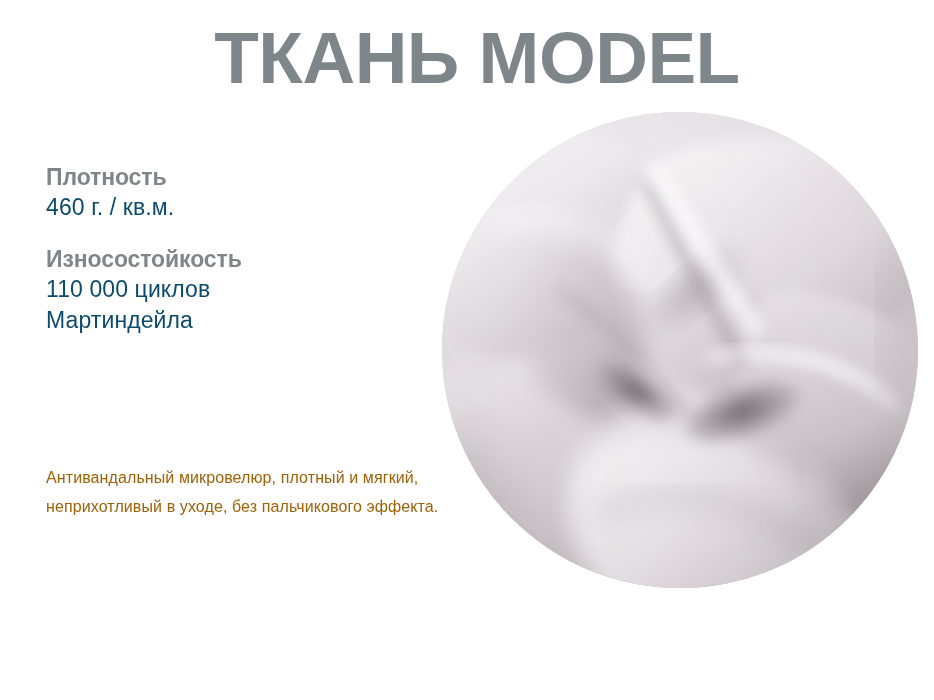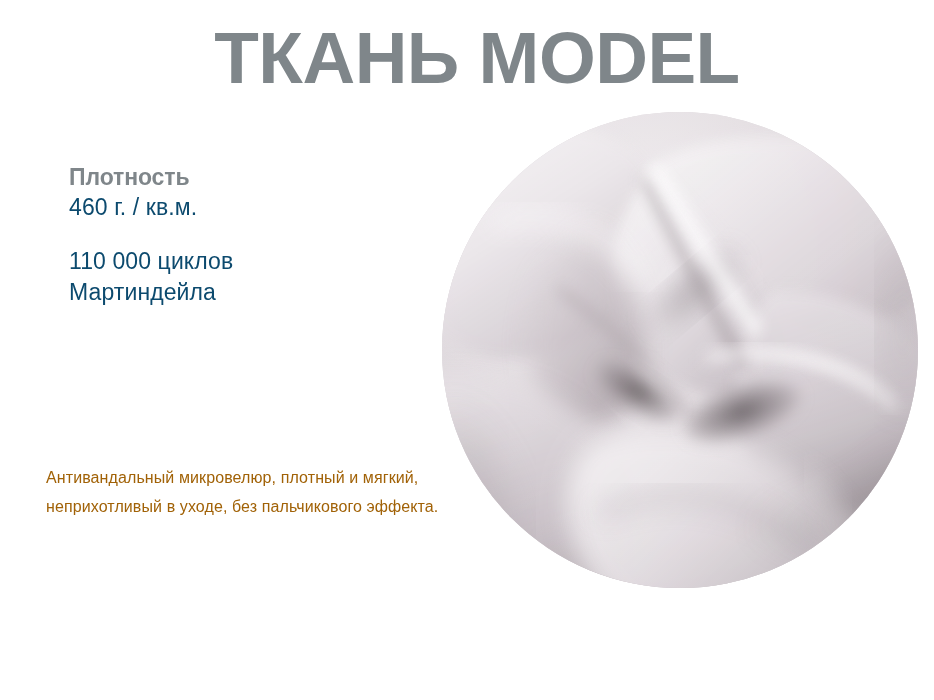--- a/index.html
+++ b/index.html
@@ -42,21 +42,20 @@
   
   .specs {
     position: absolute;
     left: 46px;
     top: 164px;
     width: 400px;
   }
 
   .spec-block {
     margin-bottom: 24px;
-    margin-left: 23px;
   }
 
   .spec-label {
     font-size: 23px;
     font-weight: bold;
     color: #7f868a;
     line-height: 1.20;
     letter-spacing: -0.1px;
   }
 
@@ -107,20 +106,21 @@
 
   <div class="specs">
 
     <div class="spec-block">
       <div class="spec-label">Плотность</div>
       <div class="spec-value">460 г. / кв.м.</div>
     </div>
 
 
     <div class="spec-block">
+      <div class="spec-label">Износостойкость</div>
       <div class="spec-value" style="white-space: pre-line;">110 000 циклов
 Мартиндейла</div>
     </div>
 
   </div>
 
   <div class="description">Антивандальный микровелюр, плотный и мягкий, неприхотливый в уходе, без пальчикового эффекта.</div>
 
   <div class="fabric-circle">
     <svg viewBox="0 0 476 476" preserveAspectRatio="xMidYMid slice">

